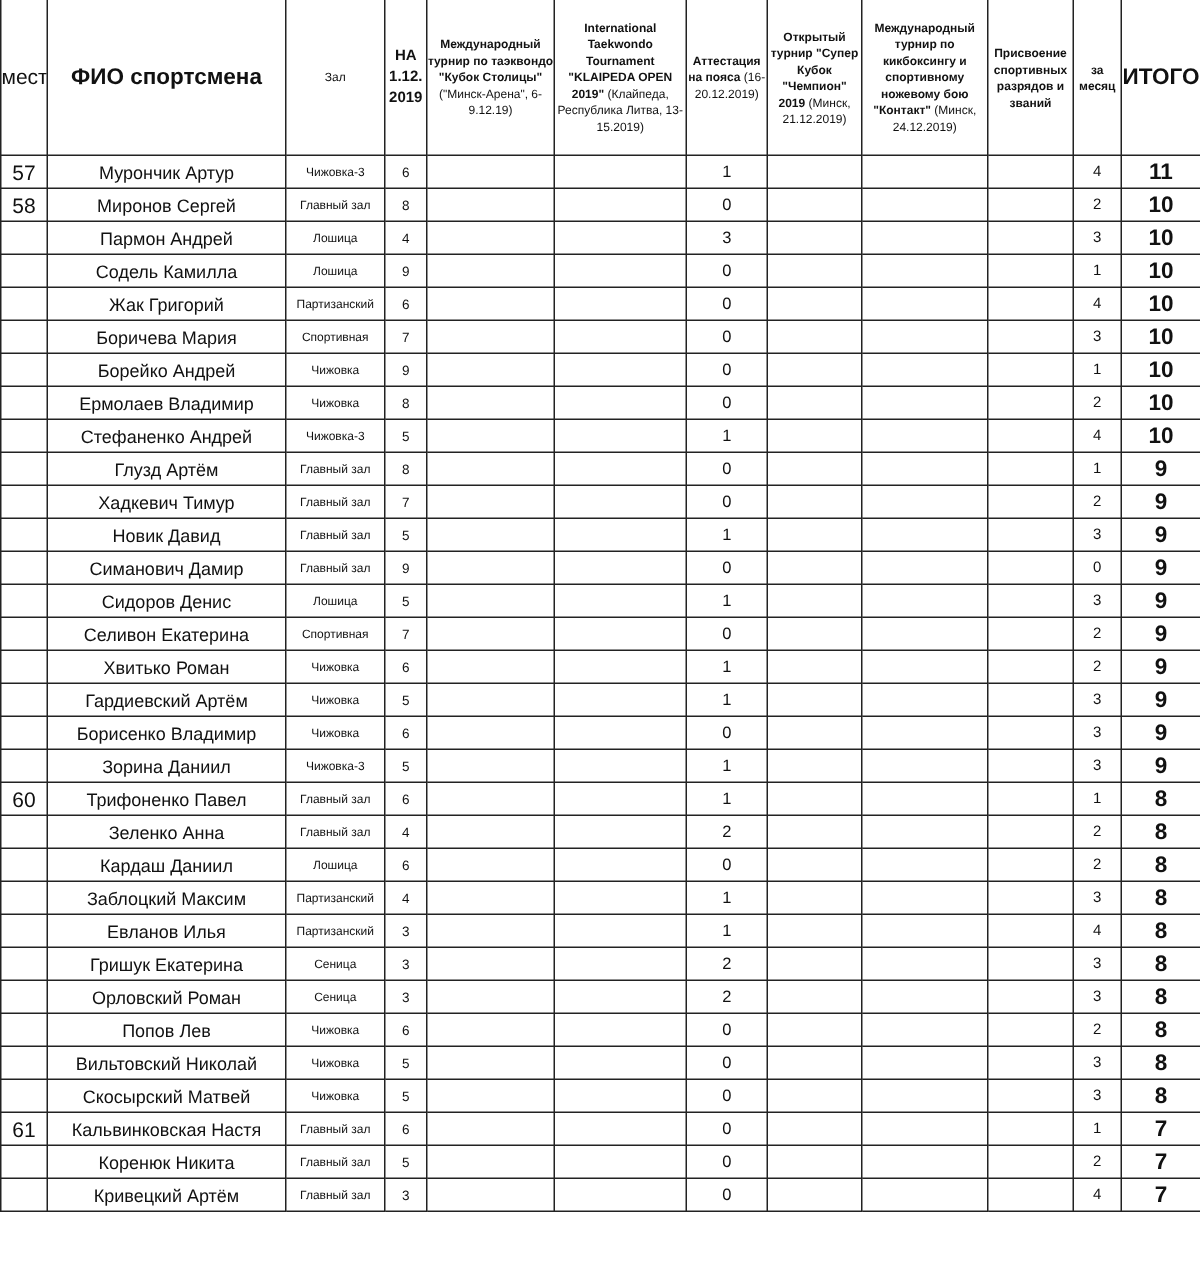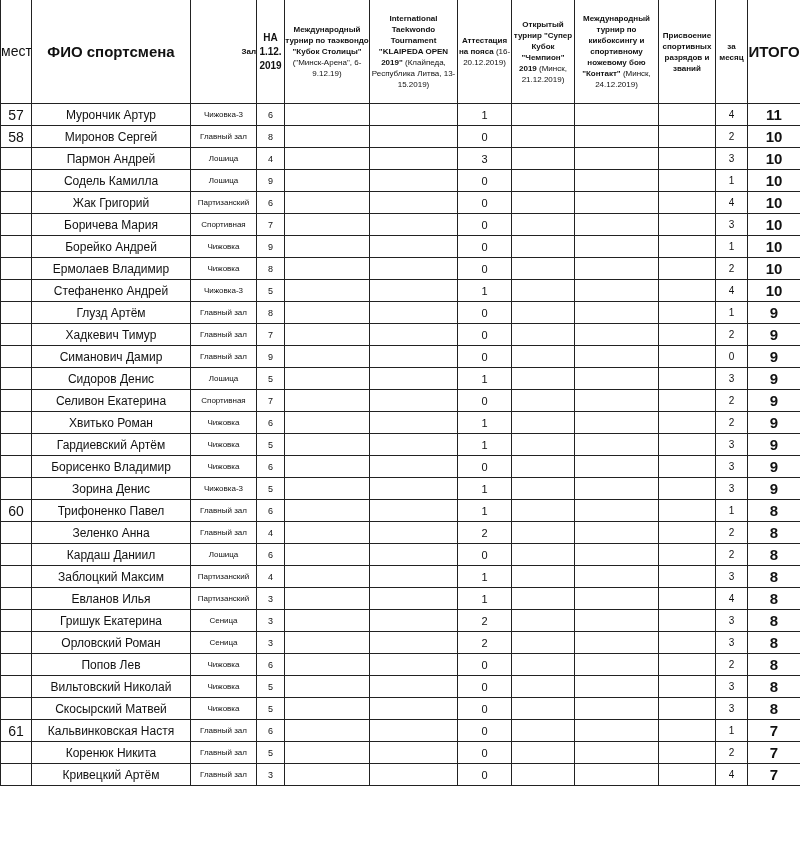--- a/index.html
+++ b/index.html
@@ -2,21 +2,21 @@
 <html><head>
 <meta charset="utf-8">
 <style>
   html, body { margin: 0; padding: 0; background: #ffffff; }
   body { width: 800px; height: 849px; overflow: hidden; font-family: "Liberation Sans", "DejaVu Sans", sans-serif; color: #111; }
   table { border-collapse: collapse; table-layout: fixed; width: 800px; position: absolute; left: 0; top: -1px; }
   td, th { border: 1px solid #222; padding: 0; text-align: center; vertical-align: middle; overflow: hidden; }
   th { font-weight: bold; height: 103px; font-size: 8px; line-height: 11px; }
   th.place-h { font-weight: normal; font-size: 14px; }
   th.name-h { font-size: 15px; }
-  th.zal-h { font-weight: bold; font-size: 8px; text-align: right; }
+  th.zal-h { font-weight: normal; font-size: 8px; }
   th.na-h { font-size: 10px; line-height: 14px; }
   th.total-h { font-size: 15px; }
   th .thin { font-weight: normal; }
   td { height: 21px; }
   td.place { font-size: 14px; }
   td.name { font-size: 12px; }
   td.zal { font-size: 8px; }
   td.na { font-size: 9px; }
   td.att { font-size: 11px; }
   td.month { font-size: 10px; }
@@ -206,20 +206,34 @@
         <td></td>
         <td class="att">0</td>
         <td></td>
         <td></td>
         <td></td>
         <td class="month">2</td>
         <td class="total">9</td>
       </tr>
       <tr>
         <td class="place"></td>
+        <td class="name">Новик Давид</td>
+        <td class="zal">Главный зал</td>
+        <td class="na">5</td>
+        <td></td>
+        <td></td>
+        <td class="att">1</td>
+        <td></td>
+        <td></td>
+        <td></td>
+        <td class="month">3</td>
+        <td class="total">9</td>
+      </tr>
+      <tr>
+        <td class="place"></td>
         <td class="name">Симанович Дамир</td>
         <td class="zal">Главный зал</td>
         <td class="na">9</td>
         <td></td>
         <td></td>
         <td class="att">0</td>
         <td></td>
         <td></td>
         <td></td>
         <td class="month">0</td>
@@ -290,21 +304,21 @@
         <td></td>
         <td class="att">0</td>
         <td></td>
         <td></td>
         <td></td>
         <td class="month">3</td>
         <td class="total">9</td>
       </tr>
       <tr>
         <td class="place"></td>
-        <td class="name">Зорина Денис</td>
+        <td class="name">Зорина Даниил</td>
         <td class="zal">Чижовка-3</td>
         <td class="na">5</td>
         <td></td>
         <td></td>
         <td class="att">1</td>
         <td></td>
         <td></td>
         <td></td>
         <td class="month">3</td>
         <td class="total">9</td>

